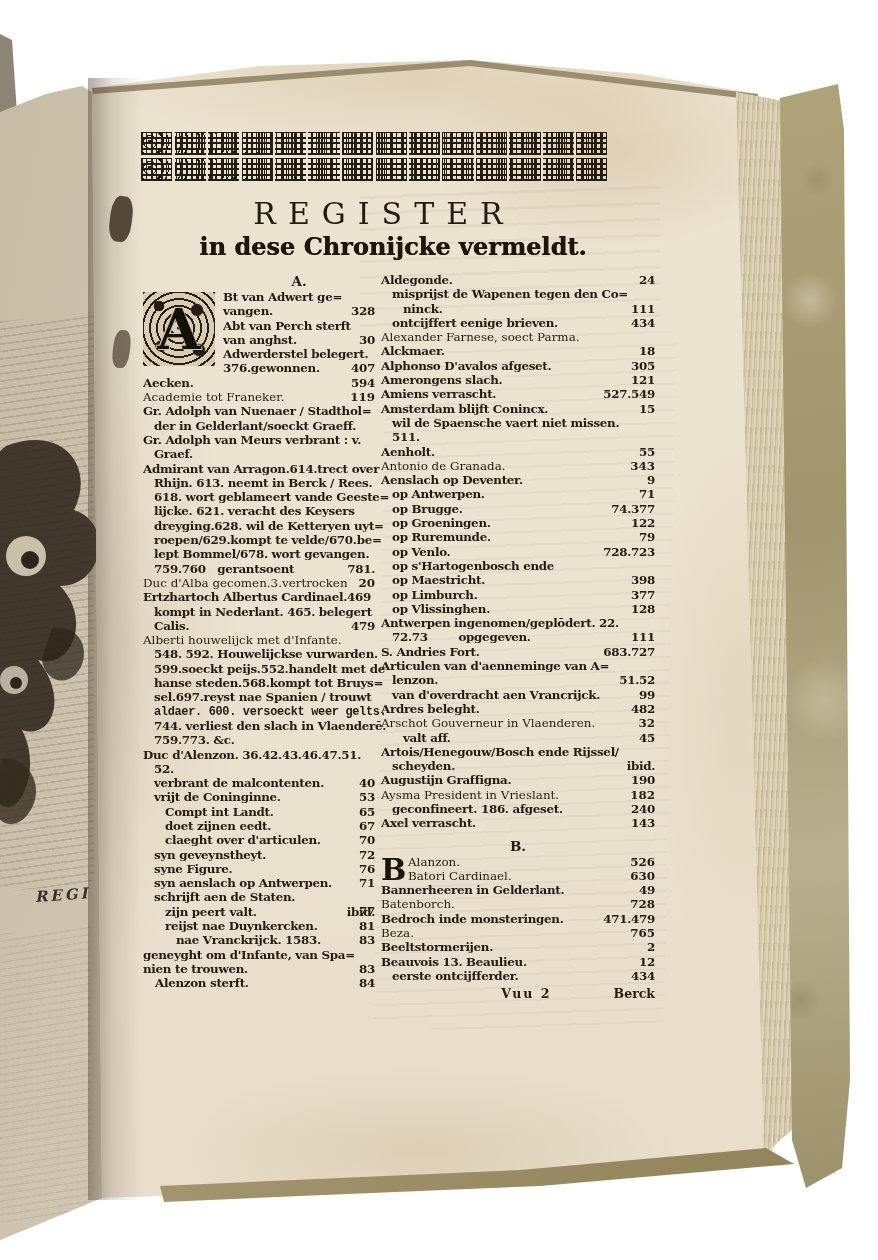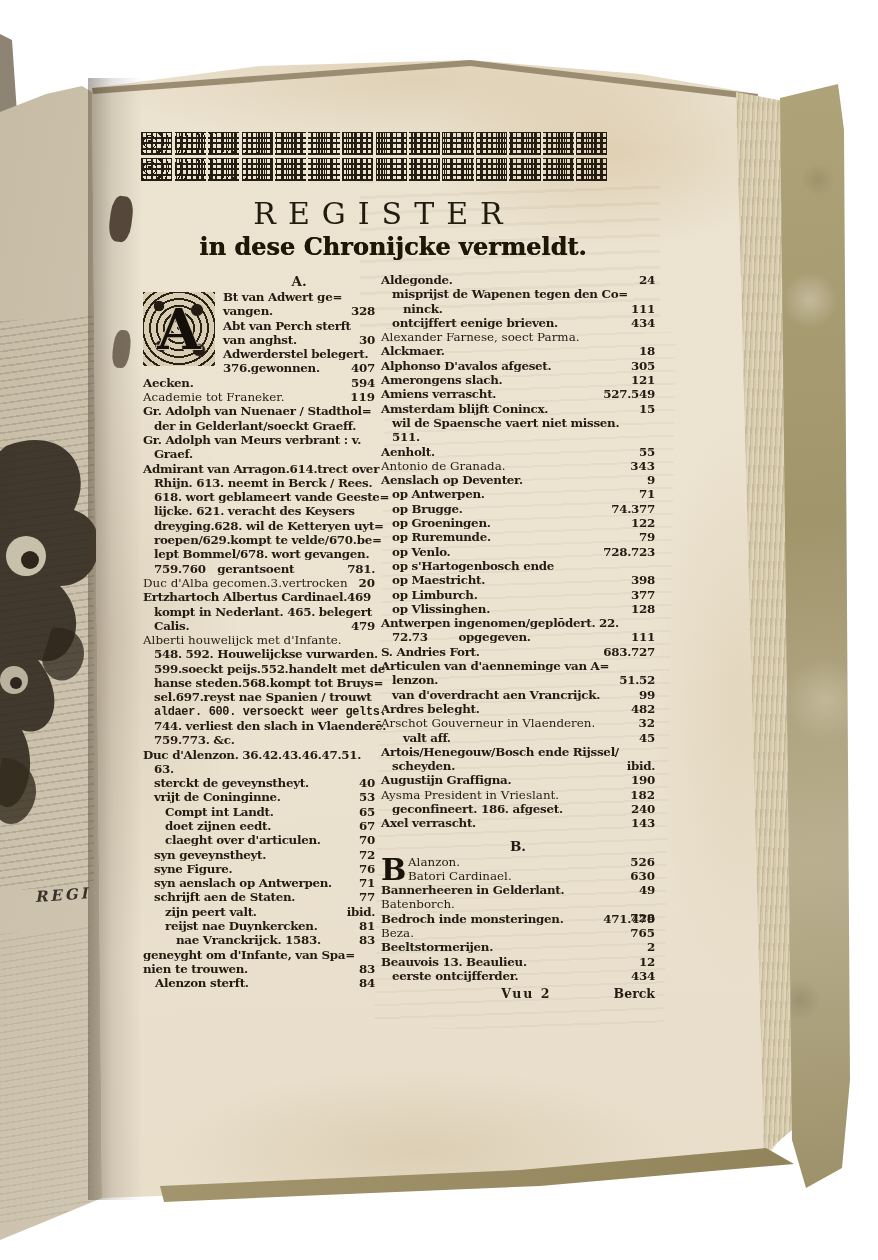--- a/index.html
+++ b/index.html
@@ -239,24 +239,24 @@
             <div class="ln" style="padding-left: 11px;">
               <span class="t">744. verliest den slach in Vlaenderē.</span>
             </div>
             <div class="ln" style="padding-left: 11px;">
               <span class="t">759.773. &amp;c.</span>
             </div>
             <div class="ln" style="padding-left: 0px;">
               <span class="t">Duc d'Alenzon. 36.42.43.46.47.51.</span>
             </div>
             <div class="ln" style="padding-left: 11px;">
-              <span class="t">63.</span>
-            </div>
-            <div class="ln" style="padding-left: 11px;">
-              <span class="t">sterckt de geveynstheyt.</span>
+              <span class="t">52.</span>
+            </div>
+            <div class="ln" style="padding-left: 11px;">
+              <span class="t">verbrant de malcontenten.</span>
               <span class="n">40</span>
             </div>
             <div class="ln" style="padding-left: 11px;">
               <span class="t">vrijt de Coninginne.</span>
               <span class="n">53</span>
             </div>
             <div class="ln" style="padding-left: 22px;">
               <span class="t">Compt int Landt.</span>
               <span class="n">65</span>
             </div>
@@ -273,21 +273,21 @@
               <span class="n">72</span>
             </div>
             <div class="ln" style="padding-left: 11px;">
               <span class="t">syne Figure.</span>
               <span class="n">76</span>
             </div>
             <div class="ln" style="padding-left: 11px;">
               <span class="t">syn aenslach op Antwerpen.</span>
               <span class="n">71</span>
             </div>
-            <div class="ln" style="padding-left: 11px;">
+            <div class="ln" style="padding-left: 11px; flex-direction: column;">
               <span class="t">schrijft aen de Staten.</span>
               <span class="n">77</span>
             </div>
             <div class="ln" style="padding-left: 22px;">
               <span class="t">zijn peert valt.</span>
               <span class="n">ibid.</span>
             </div>
             <div class="ln" style="padding-left: 22px;">
               <span class="t">reijst nae Duynkercken.</span>
               <span class="n">81</span>
@@ -470,21 +470,21 @@
                 <span class="n">526</span>
               </div>
               <div class="ln rm" style="padding-left: 27px;">
                 <span class="t">Batori Cardinael.</span>
                 <span class="n">630</span>
               </div>
               <div class="ln" style="padding-left: 0px;">
                 <span class="t">Bannerheeren in Gelderlant.</span>
                 <span class="n">49</span>
               </div>
-              <div class="ln rm" style="padding-left: 0px; flex-direction: column;">
+              <div class="ln rm" style="padding-left: 0px;">
                 <span class="t">Batenborch.</span>
                 <span class="n">728</span>
               </div>
               <div class="ln" style="padding-left: 0px;">
                 <span class="t">Bedroch inde monsteringen.</span>
                 <span class="n">471.479</span>
               </div>
               <div class="ln rm" style="padding-left: 0px;">
                 <span class="t">Beza.</span>
                 <span class="n">765</span>

